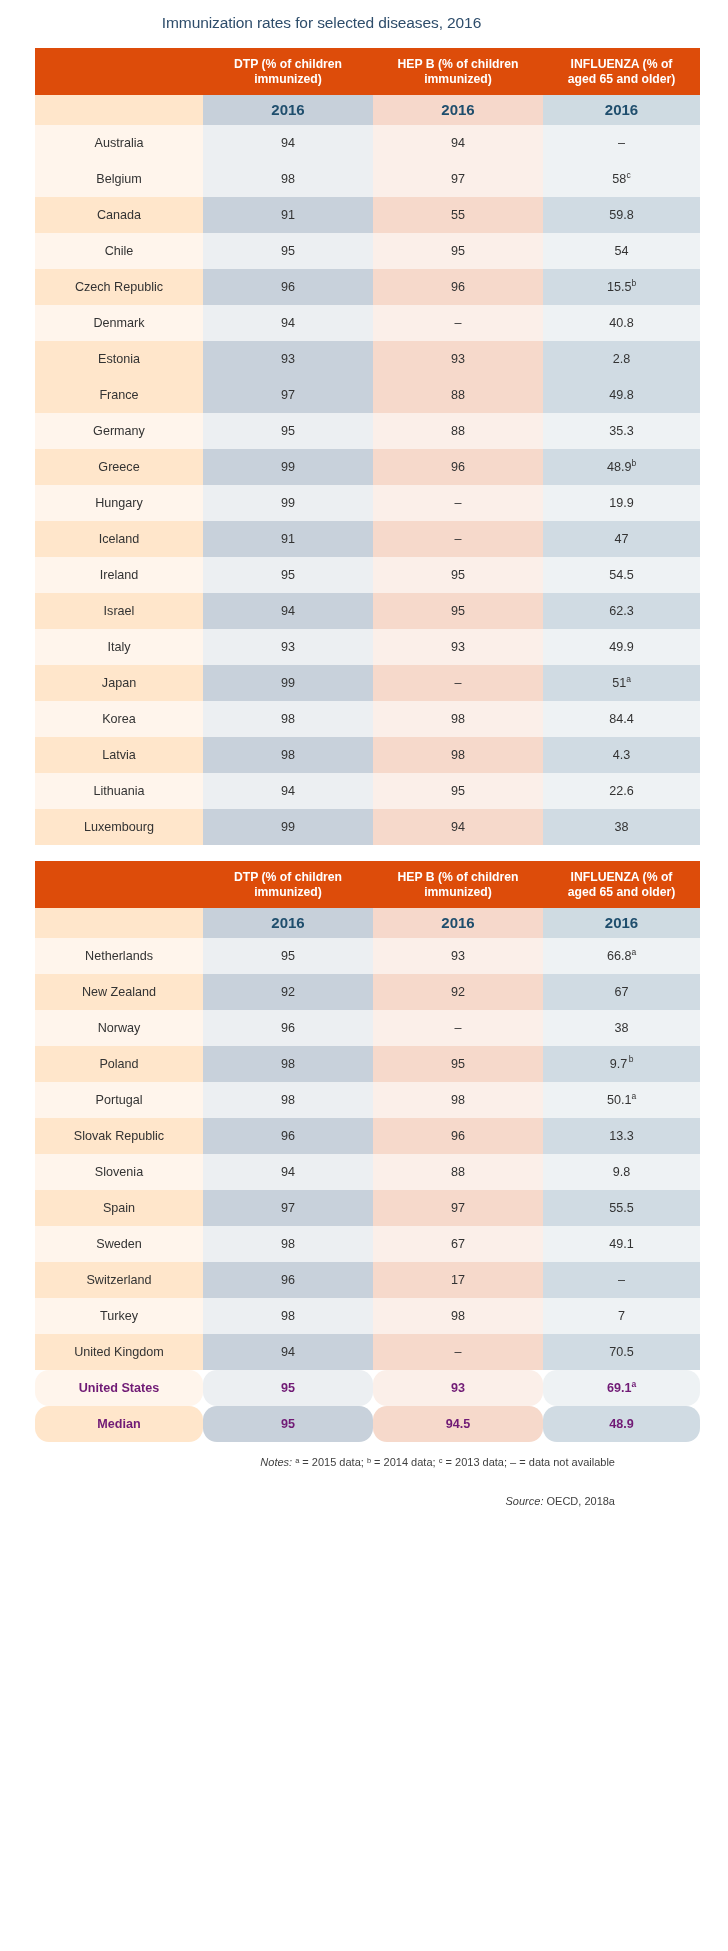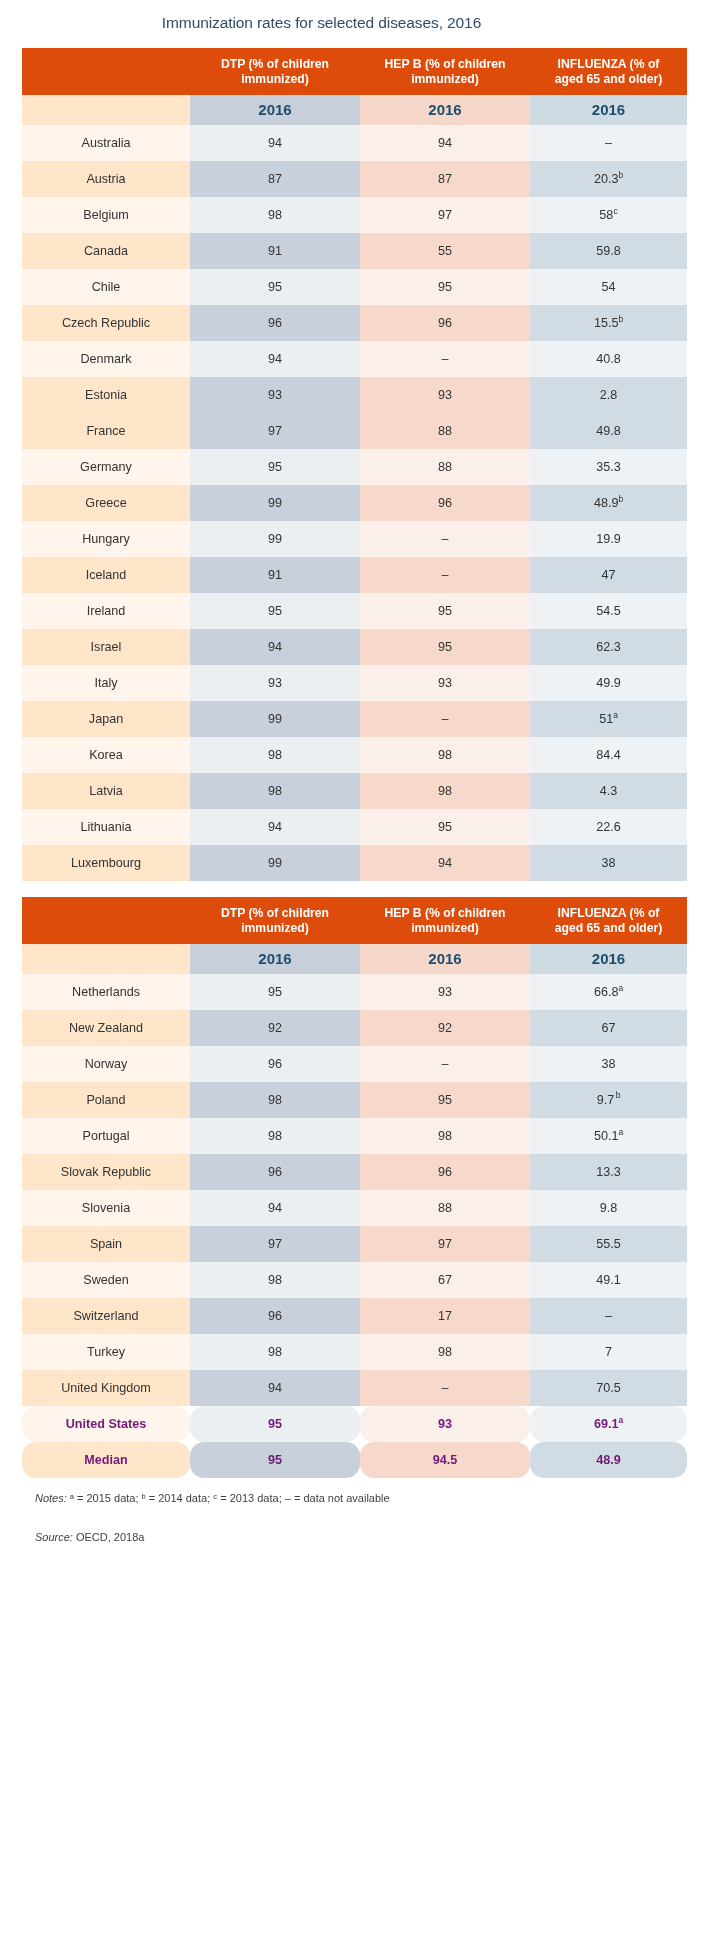--- a/index.html
+++ b/index.html
@@ -27,21 +27,21 @@
     color: #2e4d6b;
     font-size: 15.5px;
     font-weight: 400;
     letter-spacing: -0.1px;
     padding: 14px 0 16px 0;
     margin: 0;
   }
 
   
   .tbl-wrap {
-    margin: 0 28px 0 22px;
+    margin: 0 28px 0 35px;
   }
   table.t {
     border-collapse: collapse;
     width: 665px;
     table-layout: fixed;
     font-size: 12.5px;
   }
   col.c-name      { width: 168px; }
   col.c-dtp       { width: 170px; }
   col.c-hep       { width: 170px; }
@@ -106,21 +106,21 @@
     vertical-align: super;
     line-height: 0;
   }
   sup.sp { margin-left: 1.5px; }
 
   .gap { height: 16px; }
 
   
   .notes {
     margin: 12px 28px 0 35px;
-    text-align: left;
+    text-align: right;
     font-size: 11px;
     color: #3f3f3f;
     line-height: 1.55;
   }
   .notes .lbl { font-style: italic; }
   .notes .src { display: block; margin-top: 22px; }
 </style>
 </head>
 <body>
 
@@ -159,26 +159,20 @@
           <td class="f">2016</td>
         </tr>
       </thead>
       <tbody id="body1">
           <tr class="r sB">
             <td class="name">Australia</td>
             <td class="val dtp">94</td>
             <td class="val hep">94</td>
             <td class="val flu">–</td>
           </tr>
-          <tr class="r sA">
-            <td class="name">Austria</td>
-            <td class="val dtp">87</td>
-            <td class="val hep">87</td>
-            <td class="val flu">20.3<sup class="fn">b</sup></td>
-          </tr>
           <tr class="r sB">
             <td class="name">Belgium</td>
             <td class="val dtp">98</td>
             <td class="val hep">97</td>
             <td class="val flu">58<sup class="fn">c</sup></td>
           </tr>
           <tr class="r sA">
             <td class="name">Canada</td>
             <td class="val dtp">91</td>
             <td class="val hep">55</td>

